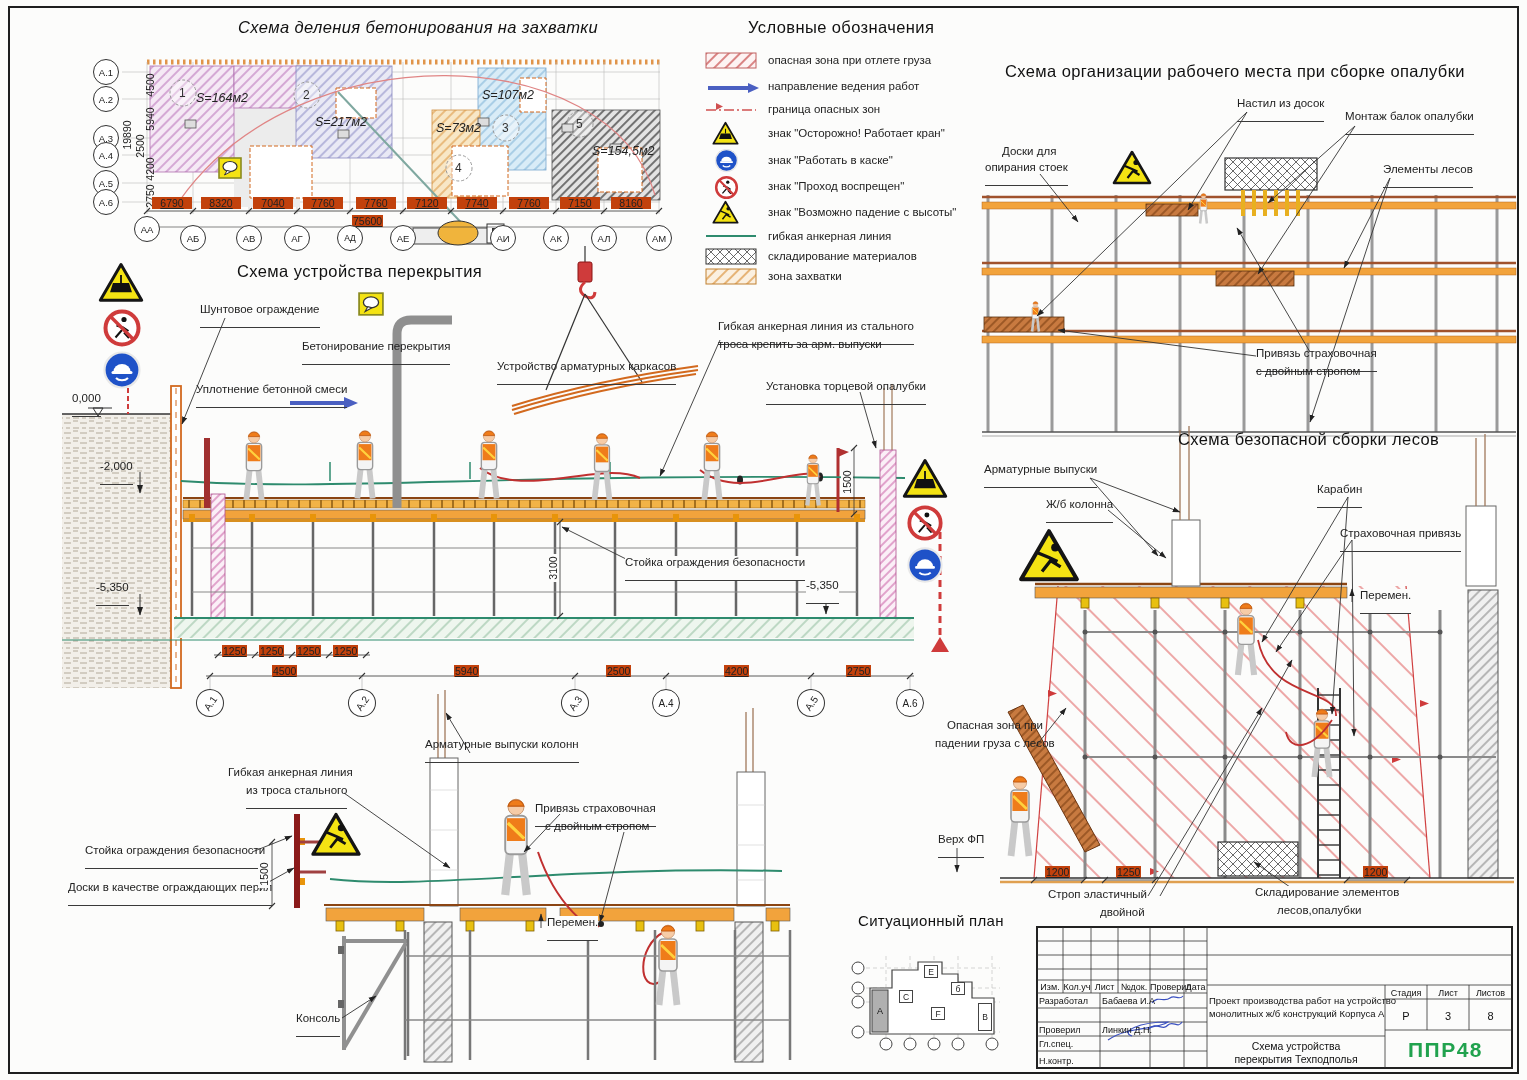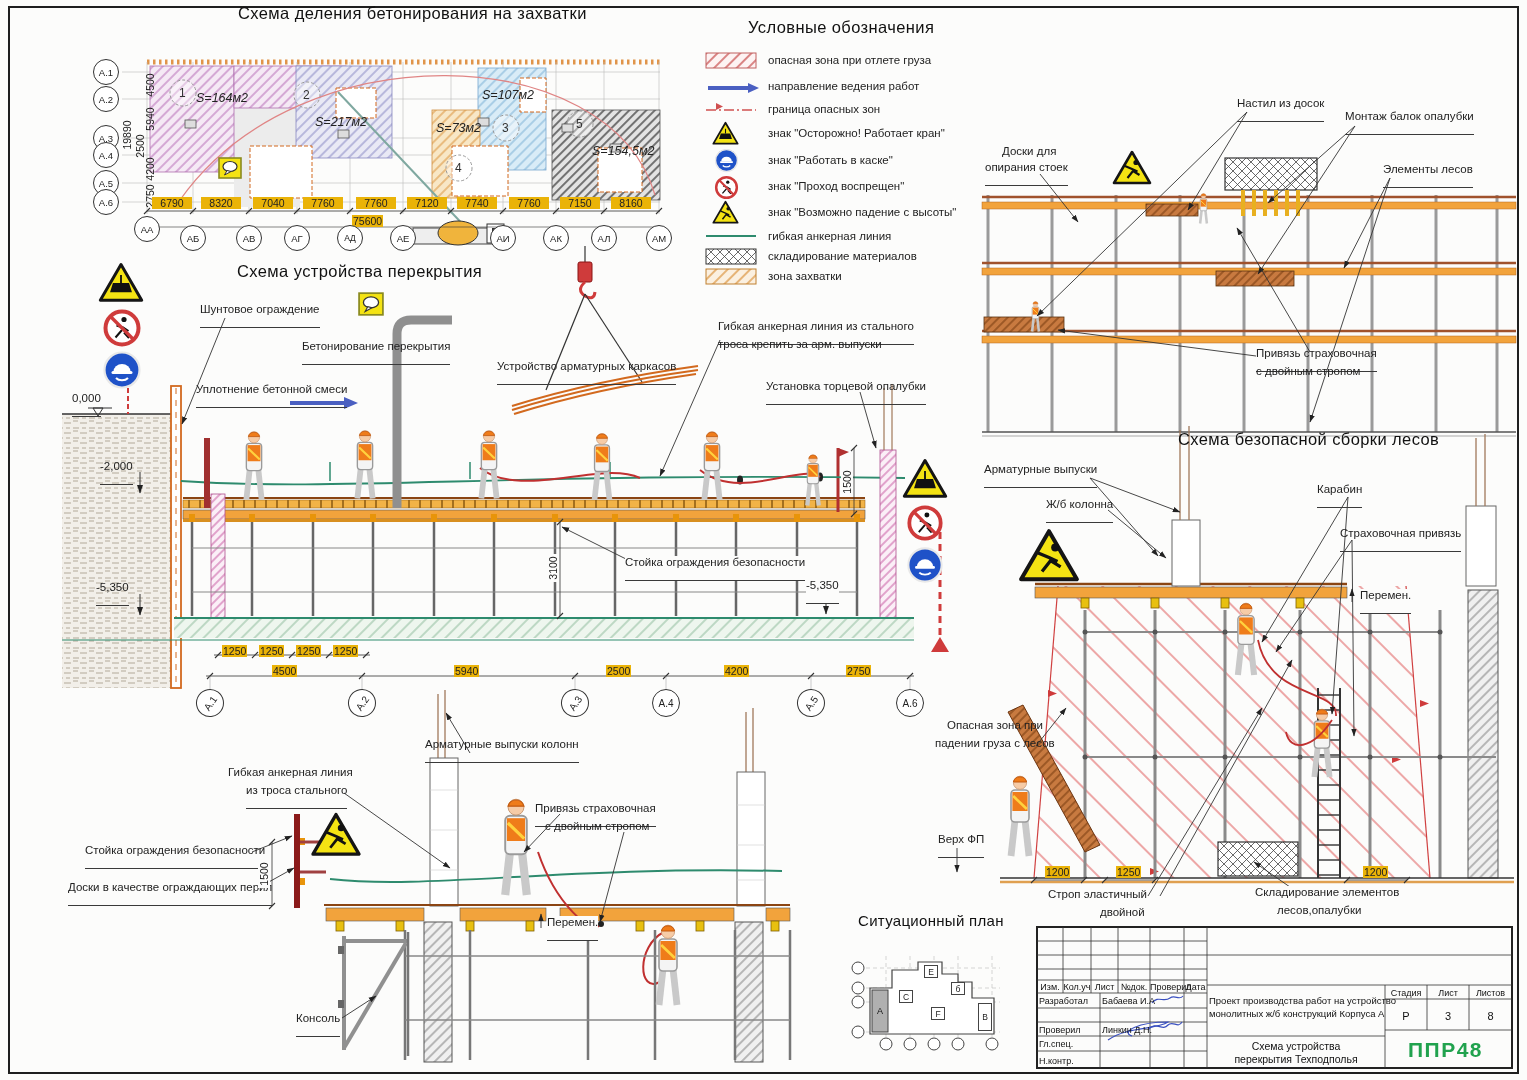--- a/index.html
+++ b/index.html
@@ -3,21 +3,21 @@
 <meta charset="utf-8">
 <style>
   html,body{margin:0;padding:0;background:#9a9a9a;}
   #sheet{position:relative;width:1527px;height:1080px;background:#fcfcfb;font-family:"Liberation Sans",sans-serif;color:#1c1c1c;overflow:hidden;}
   .frame{position:absolute;left:8px;top:6px;right:8px;bottom:6px;border:2px solid #1f1f1f;pointer-events:none;}
   svg.draw{position:absolute;left:0;top:0;}
   .ttl{position:absolute;font-size:16.5px;letter-spacing:.4px;white-space:nowrap;color:#111;}
   .ttl2{position:absolute;font-size:15px;letter-spacing:.3px;white-space:nowrap;color:#111;}
   .lbl{position:absolute;font-size:11.5px;white-space:nowrap;color:#222;line-height:1.1;}
   .u{border-bottom:1px solid #3a3a3a;padding-bottom:11px;}
-  .dim{position:absolute;font-size:10.5px;white-space:nowrap;color:#222;background:#eab308;padding:0 1px;}
+  .dim{position:absolute;font-size:10.5px;white-space:nowrap;color:#222;background:#c2410c;padding:0 1px;text-decoration:underline;}
   .vdim{position:absolute;font-size:10.5px;color:#222;text-align:center;transform:rotate(-90deg);white-space:nowrap;}
   .bub{position:absolute;width:26px;height:26px;border:1.3px solid #333;border-radius:50%;background:#fff;display:flex;align-items:center;justify-content:center;font-size:9.5px;color:#222;box-sizing:border-box;}
   .bub.lg{width:28px;height:28px;font-size:10px;}
   .bub.rt{transform:rotate(-55deg);}
   .zn{position:absolute;font-size:12px;color:#333;}
   .za{position:absolute;font-size:12.5px;color:#222;font-style:italic;}
   .tb{position:absolute;font-size:9px;color:#111;white-space:nowrap;}
   .tbc{text-align:center;}
   .box{position:absolute;border:1px solid #444;background:#fff;display:flex;align-items:center;justify-content:center;font-size:8.5px;color:#222;box-sizing:border-box;}
   .logo{position:absolute;font-size:21px;font-weight:bold;color:#21a24e;letter-spacing:1.5px;}
@@ -640,21 +640,21 @@
   <g stroke="#3a50c0" stroke-width="1.2" fill="none">
     <path d="M 1152 1003 c 6 -8 12 0 18 -5 c 5 -4 9 3 13 -2"></path>
     <path d="M 1148 1030 c 8 -10 14 2 20 -5 c 5 -5 10 4 14 -3"></path>
     <path d="M 1108 1040 c 20 -14 48 -10 60 -18 c -30 0 -48 10 -36 14"></path>
   </g>
 </g>
 </svg>
 
 <div class="frame"></div>
 
-<div class="ttl" style="left:238px;top:4px;">Схема деления бетонирования на захватки</div>
+<div class="ttl" style="left:238px;top:18px;font-style:italic;">Схема деления бетонирования на захватки</div>
 <div class="bub" style="left:93px;top:59px;">
       <span>А.1</span>
     </div>
 <div class="bub" style="left:93px;top:86px;">
       <span>А.2</span>
     </div>
 <div class="bub" style="left:93px;top:125px;">
       <span>А.3</span>
     </div>
 <div class="bub" style="left:93px;top:142px;">
@@ -729,20 +729,21 @@
 <span class="lbl" style="left:768px;top:80px;">направление ведения работ</span>
 <span class="lbl" style="left:768px;top:103px;">граница опасных зон</span>
 <span class="lbl" style="left:768px;top:127px;">знак "Осторожно! Работает кран"</span>
 <span class="lbl" style="left:768px;top:154px;">знак "Работать в каске"</span>
 <span class="lbl" style="left:768px;top:180px;">знак "Проход воспрещен"</span>
 <span class="lbl" style="left:768px;top:206px;">знак "Возможно падение с высоты"</span>
 <span class="lbl" style="left:768px;top:230px;">гибкая анкерная линия</span>
 <span class="lbl" style="left:768px;top:250px;">складирование материалов</span>
 <span class="lbl" style="left:768px;top:270px;">зона захватки</span>
 
+<div class="ttl" style="left:1005px;top:62px;">Схема организации рабочего места при сборке опалубки</div>
 <span class="lbl u" style="left:1237px;top:97px;">Настил из досок</span>
 <span class="lbl u" style="left:1345px;top:110px;">Монтаж балок опалубки</span>
 <span class="lbl" style="left:1002px;top:145px;">Доски для</span>
 <span class="lbl u" style="left:985px;top:161px;">опирания стоек</span>
 <span class="lbl u" style="left:1383px;top:163px;">Элементы лесов</span>
 <span class="lbl u" style="left:1256px;top:347px;">Привязь страховочная</span>
 <span class="lbl" style="left:1256px;top:365px;">с двойным стропом</span>
 
 <div class="ttl" style="left:237px;top:262px;">Схема устройства перекрытия</div>
 <span class="lbl u" style="left:200px;top:303px;">Шунтовое ограждение</span>

